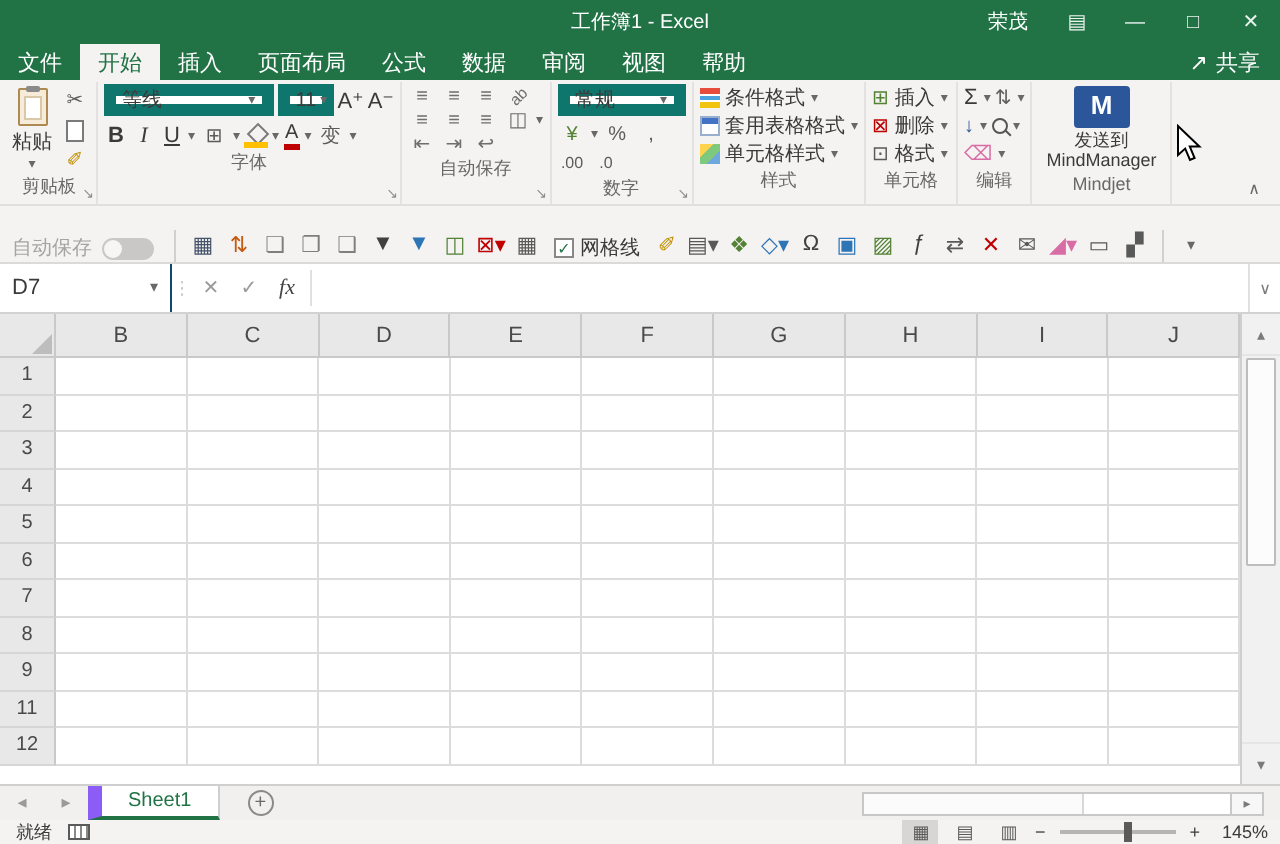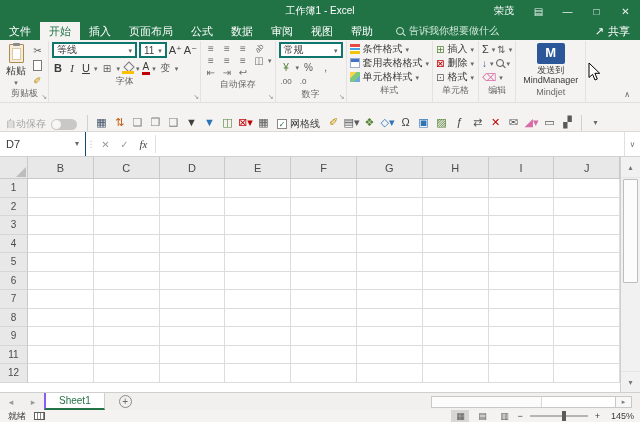--- a/index.html
+++ b/index.html
@@ -32,21 +32,21 @@
   .launcher{position:absolute;right:1px;bottom:1px;font-size:7px;color:#908e8c}
   .bigbtn{display:flex;flex-direction:column;align-items:center;justify-content:center;font-size:10px;color:#3b3a39;gap:1px;padding:0 2px}
   .ddw{font-size:7px;color:#6a6866;line-height:1}
   .stack{display:flex;flex-direction:column;justify-content:flex-start;gap:1px;padding-top:1px}
   .ic{display:inline-flex;align-items:center;justify-content:center;width:15px;height:14px;font-size:10px;color:#5b5b5b}
   .clipb{width:15px;height:19px;background:#f7ecd9;border:1px solid #ad8a52;border-radius:1px;position:relative}
   .clipb::before{content:"";position:absolute;left:3px;top:-2px;width:7px;height:3px;background:#8a8a8a;border-radius:1px}
   .clipb::after{content:"";position:absolute;left:2px;top:3px;right:2px;bottom:2px;background:#fff;border:1px solid #d9c9a8}
   .copyic{position:relative;width:9px;height:11px;border:1px solid #7a7a7a;background:#fff;margin:1px 2px}
   .copyic::after{content:"";position:absolute;left:2px;top:-4px;width:8px;height:10px;border:1px solid #7a7a7a;background:#fff;z-index:-1}
-  .selbox{height:16px;border:2px solid #0f766e;background:#fff;display:flex;align-items:center;padding:0 3px;font-size:10px;gap:2px}
+  .selbox{height:16px;border:6px solid #0f766e;background:#fff;display:flex;align-items:center;padding:0 3px;font-size:10px;gap:2px}
   .selbox .ddw{margin-left:auto}
   .frow{display:flex;align-items:center;gap:2px}
   .fA{font-size:11px;color:#3b3a39}
   .bial{font-size:11px;width:12px;text-align:center}
   .b{font-weight:bold}.i{font-style:italic;font-family:"Liberation Serif",serif}.u{text-decoration:underline}
   .fcic{font-size:10px;line-height:10px;border-bottom:3px solid #c00000;height:13px;padding:0 1px}
   .fillic{width:12px;height:12px;position:relative}
   .fillic::before{content:"";position:absolute;left:3px;top:1px;width:6px;height:6px;border:1px solid #7a7a7a;transform:rotate(45deg)}
   .fillic::after{content:"";position:absolute;left:0;bottom:0;width:12px;height:3px;background:#ffc000}
   .alic{width:14px;height:12px;display:inline-flex;align-items:center;justify-content:center;font-size:10px;color:#6f6f6f}
@@ -95,21 +95,21 @@
   .cells{flex:1;border-bottom:1px solid #dcdcdc;background:repeating-linear-gradient(to right,transparent 0 64.8px,#dcdcdc 64.8px 65.8px)}
   .vscroll{width:20px;flex:0 0 auto;background:#f1f1f1;border-left:1px solid #cfcfcf;display:flex;flex-direction:column}
   .vsbtn{height:21px;display:flex;align-items:center;justify-content:center;color:#7a7a7a;font-size:8px;border-bottom:1px solid #e5e5e5}
   .vsbtn.bottom{border-bottom:none;border-top:1px solid #e5e5e5}
   .vsthumb{margin:1px 2px;height:104px;background:#fcfcfc;border:1px solid #bdbdbd;border-radius:1px}
   .vsfill{flex:1}
 
   
   .tabbar{height:18px;background:#f1f0ef;border-top:1px solid #cfcfcf;display:flex;align-items:stretch;flex:0 0 auto}
   .nav{width:22px;display:flex;align-items:center;justify-content:center;color:#9a9a9a;font-size:9px}
-  .stab{padding:0 13px;display:flex;align-items:center;font-size:10px;background:#fff;border-right:1px solid #cfcfcf;border-left:2px solid #8b5cf6}
+  .stab{padding:0 13px;display:flex;align-items:center;font-size:10px;background:#fff;border-right:1px solid #cfcfcf;border-left:7px solid #8b5cf6}
   .stab.active{color:#217346;border-bottom:2px solid #217346}
   .addsheet{width:13px;height:13px;border:1px solid #8a8a8a;border-radius:50%;color:#6a6a6a;display:flex;align-items:center;justify-content:center;font-size:10px;line-height:1;margin:auto 0 auto 14px}
   .hscroll{margin-left:auto;margin-right:8px;display:flex;align-items:center;gap:0}
   .hstrack{width:185px;height:12px;background:#fff;border:1px solid #c8c8c8;display:flex;align-items:center}
   .hsthumb{width:60%;height:10px;background:#fbfbfb;border-right:1px solid #d8d8d8}
   .hsbtn{width:16px;height:12px;border:1px solid #c8c8c8;border-left:none;display:flex;align-items:center;justify-content:center;color:#7a7a7a;font-size:7px;background:#f7f7f7}
 
   
   .statusbar{height:12px;background:#f4f3f2;display:flex;align-items:center;font-size:9px;color:#3b3a39;flex:1 1 auto;min-height:12px}
   .smode{margin:0 8px 0 8px}
@@ -145,24 +145,20 @@
     <div class="rtab">文件</div>
         <div class="rtab active">开始</div>
         <div class="rtab">插入</div>
         <div class="rtab">页面布局</div>
         <div class="rtab">公式</div>
         <div class="rtab">数据</div>
         <div class="rtab">审阅</div>
         <div class="rtab">视图</div>
         <div class="rtab">帮助</div>
       </div>
-    <div class="tellme">
-      <span class="mag"></span>
-      <span>告诉我你想要做什么</span>
-    </div>
     <div class="tb-share">
       <span>↗</span>
       <span>共享</span>
     </div>
   </div>
 
   <div class="ribbon">
 
     <div class="rgroup">
       <div class="rg-body">

